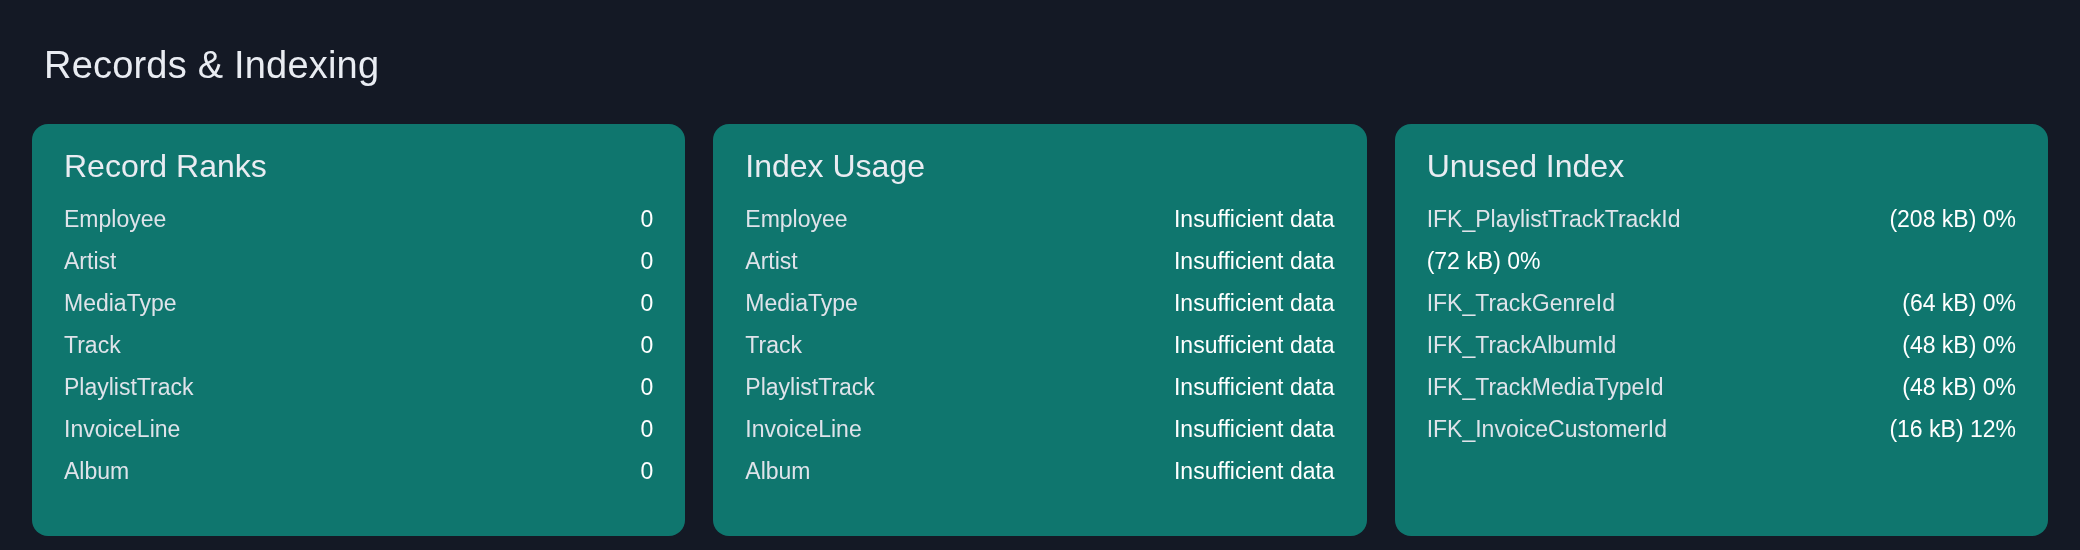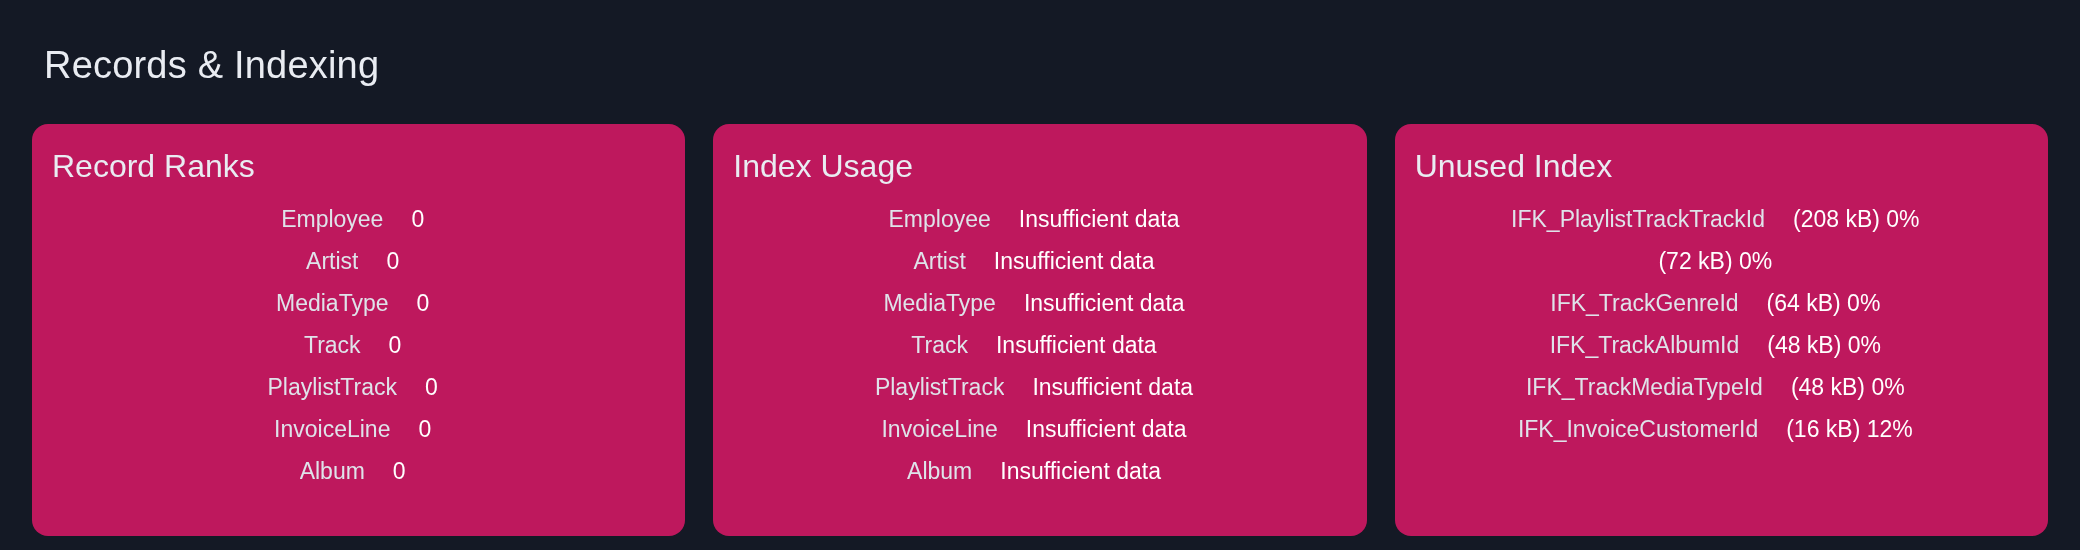--- a/index.html
+++ b/index.html
@@ -36,42 +36,42 @@
     position: absolute;
     left: 32px;
     top: 124px;
     width: 2016px;
     display: flex;
     gap: 28px;
   }
   .card {
     flex: 1 1 0;
     min-width: 0;
-    background: #be185d;
+    background: #0f766e;
     border-radius: 16px;
-    padding: 22px 28px 26px 16px;
+    padding: 22px 28px 26px 28px;
     height: 412px;
     overflow: hidden;
   }
   .card-title {
     font-size: 32px;
     font-weight: 400;
     color: #e9ecf2;
     line-height: 1.25;
     margin: 0 0 20px 4px;
     white-space: nowrap;
   }
   .rows {
     display: flex;
     flex-direction: column;
   }
   .row {
     display: flex;
     align-items: baseline;
-    justify-content: center;
+    justify-content: space-between;
     gap: 28px;
     height: 42px;
     padding: 0 4px;
     white-space: nowrap;
   }
   .row-label {
     font-size: 23px;
     color: #dfe3ea;
     font-weight: 400;
     overflow: hidden;

